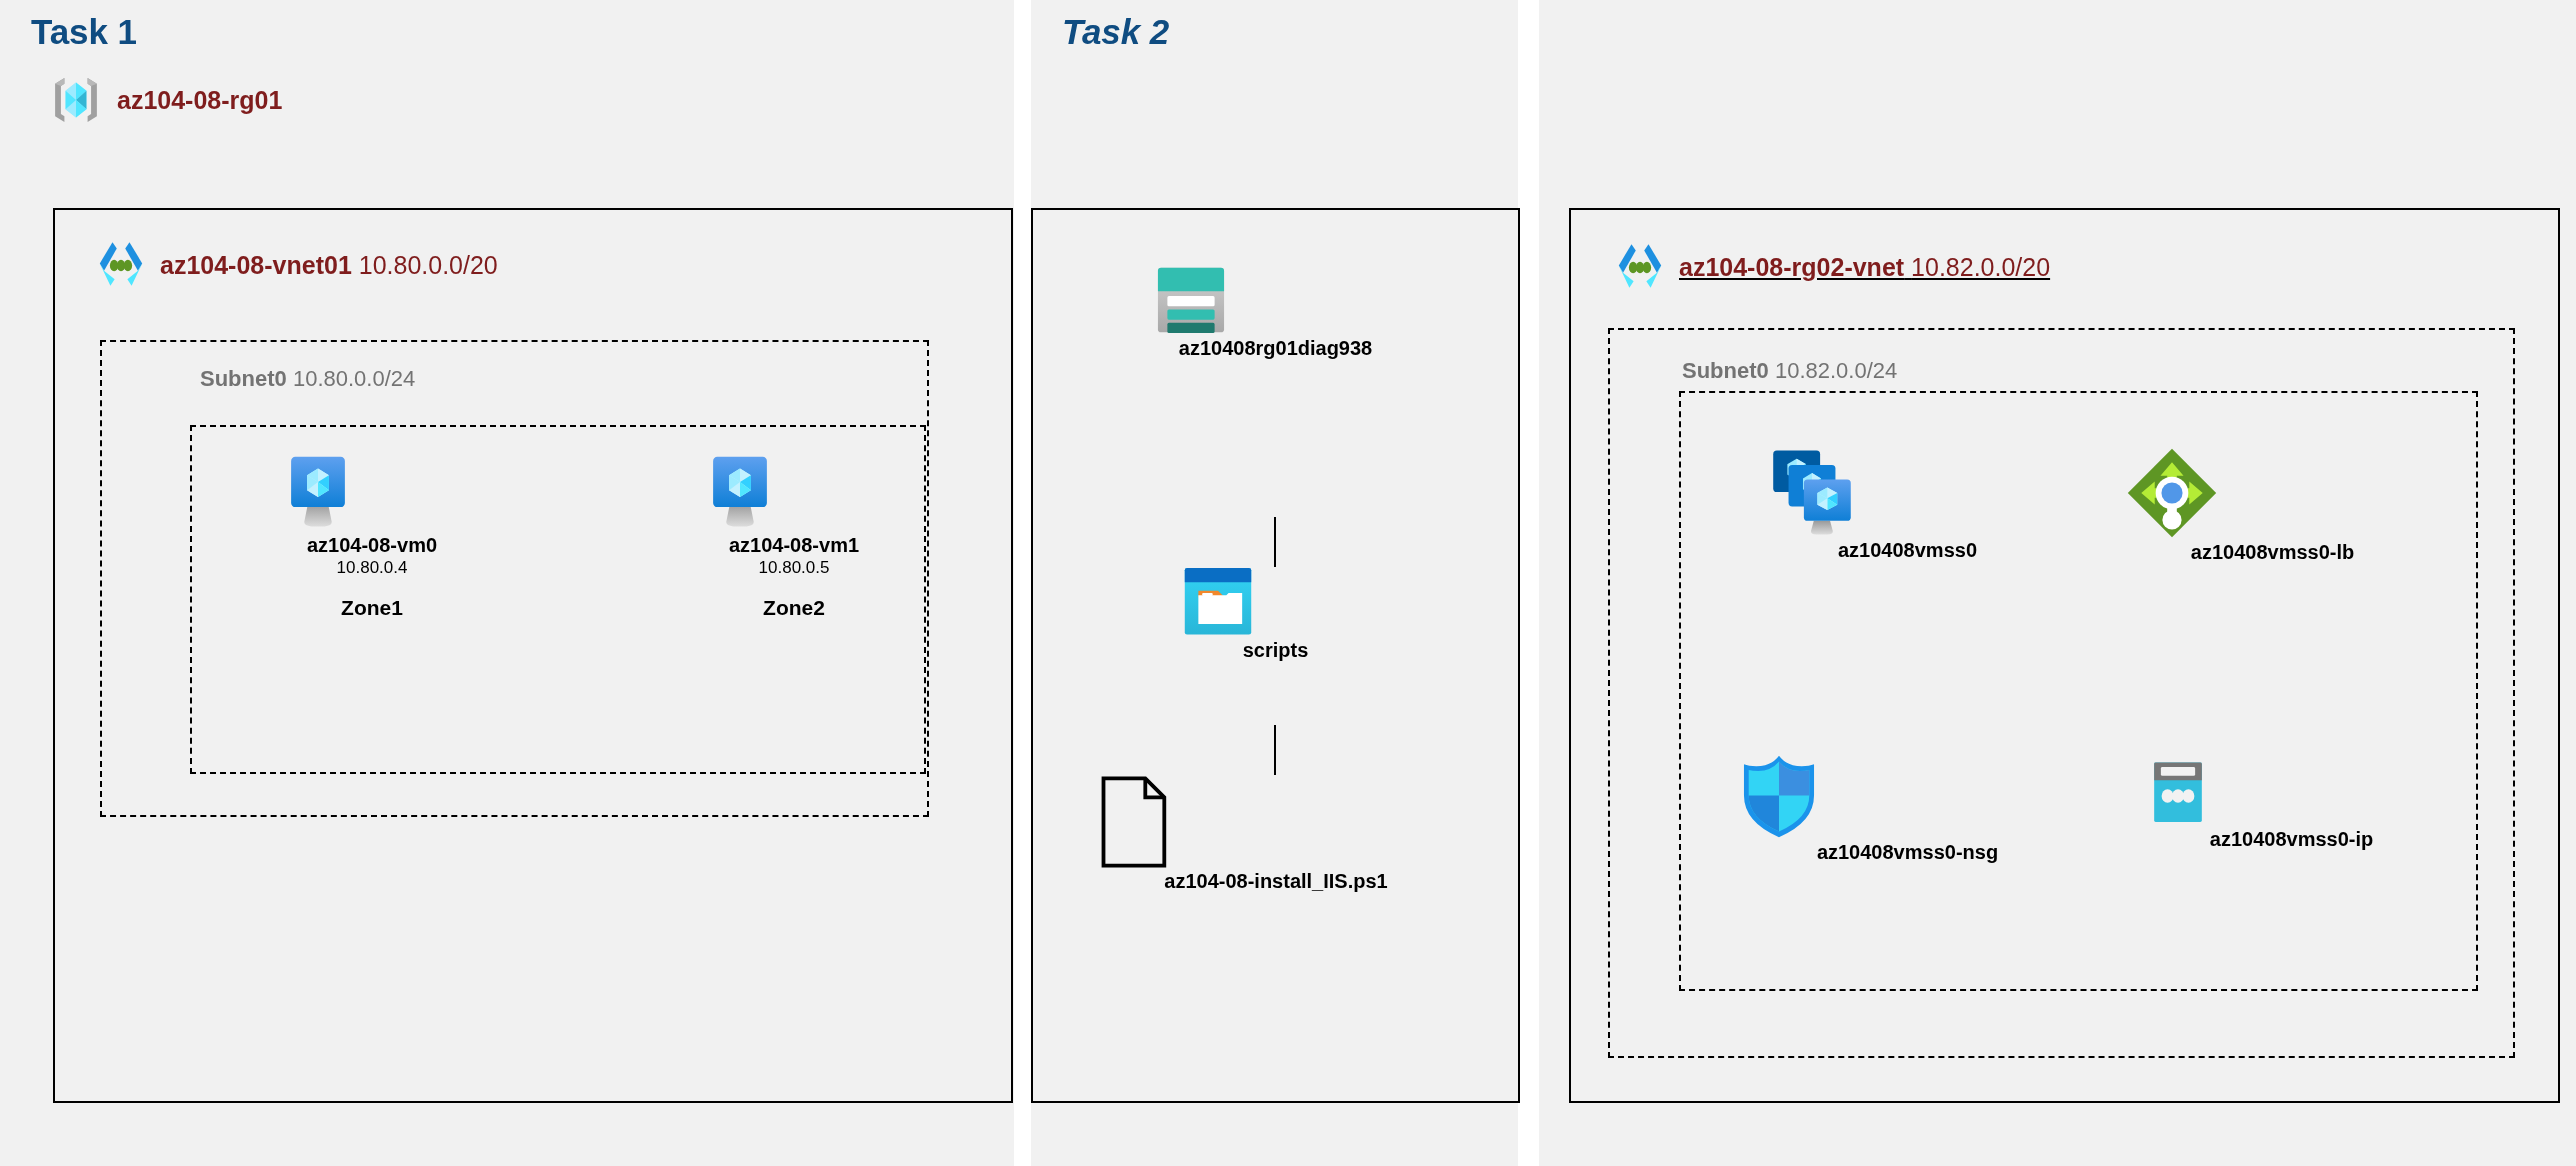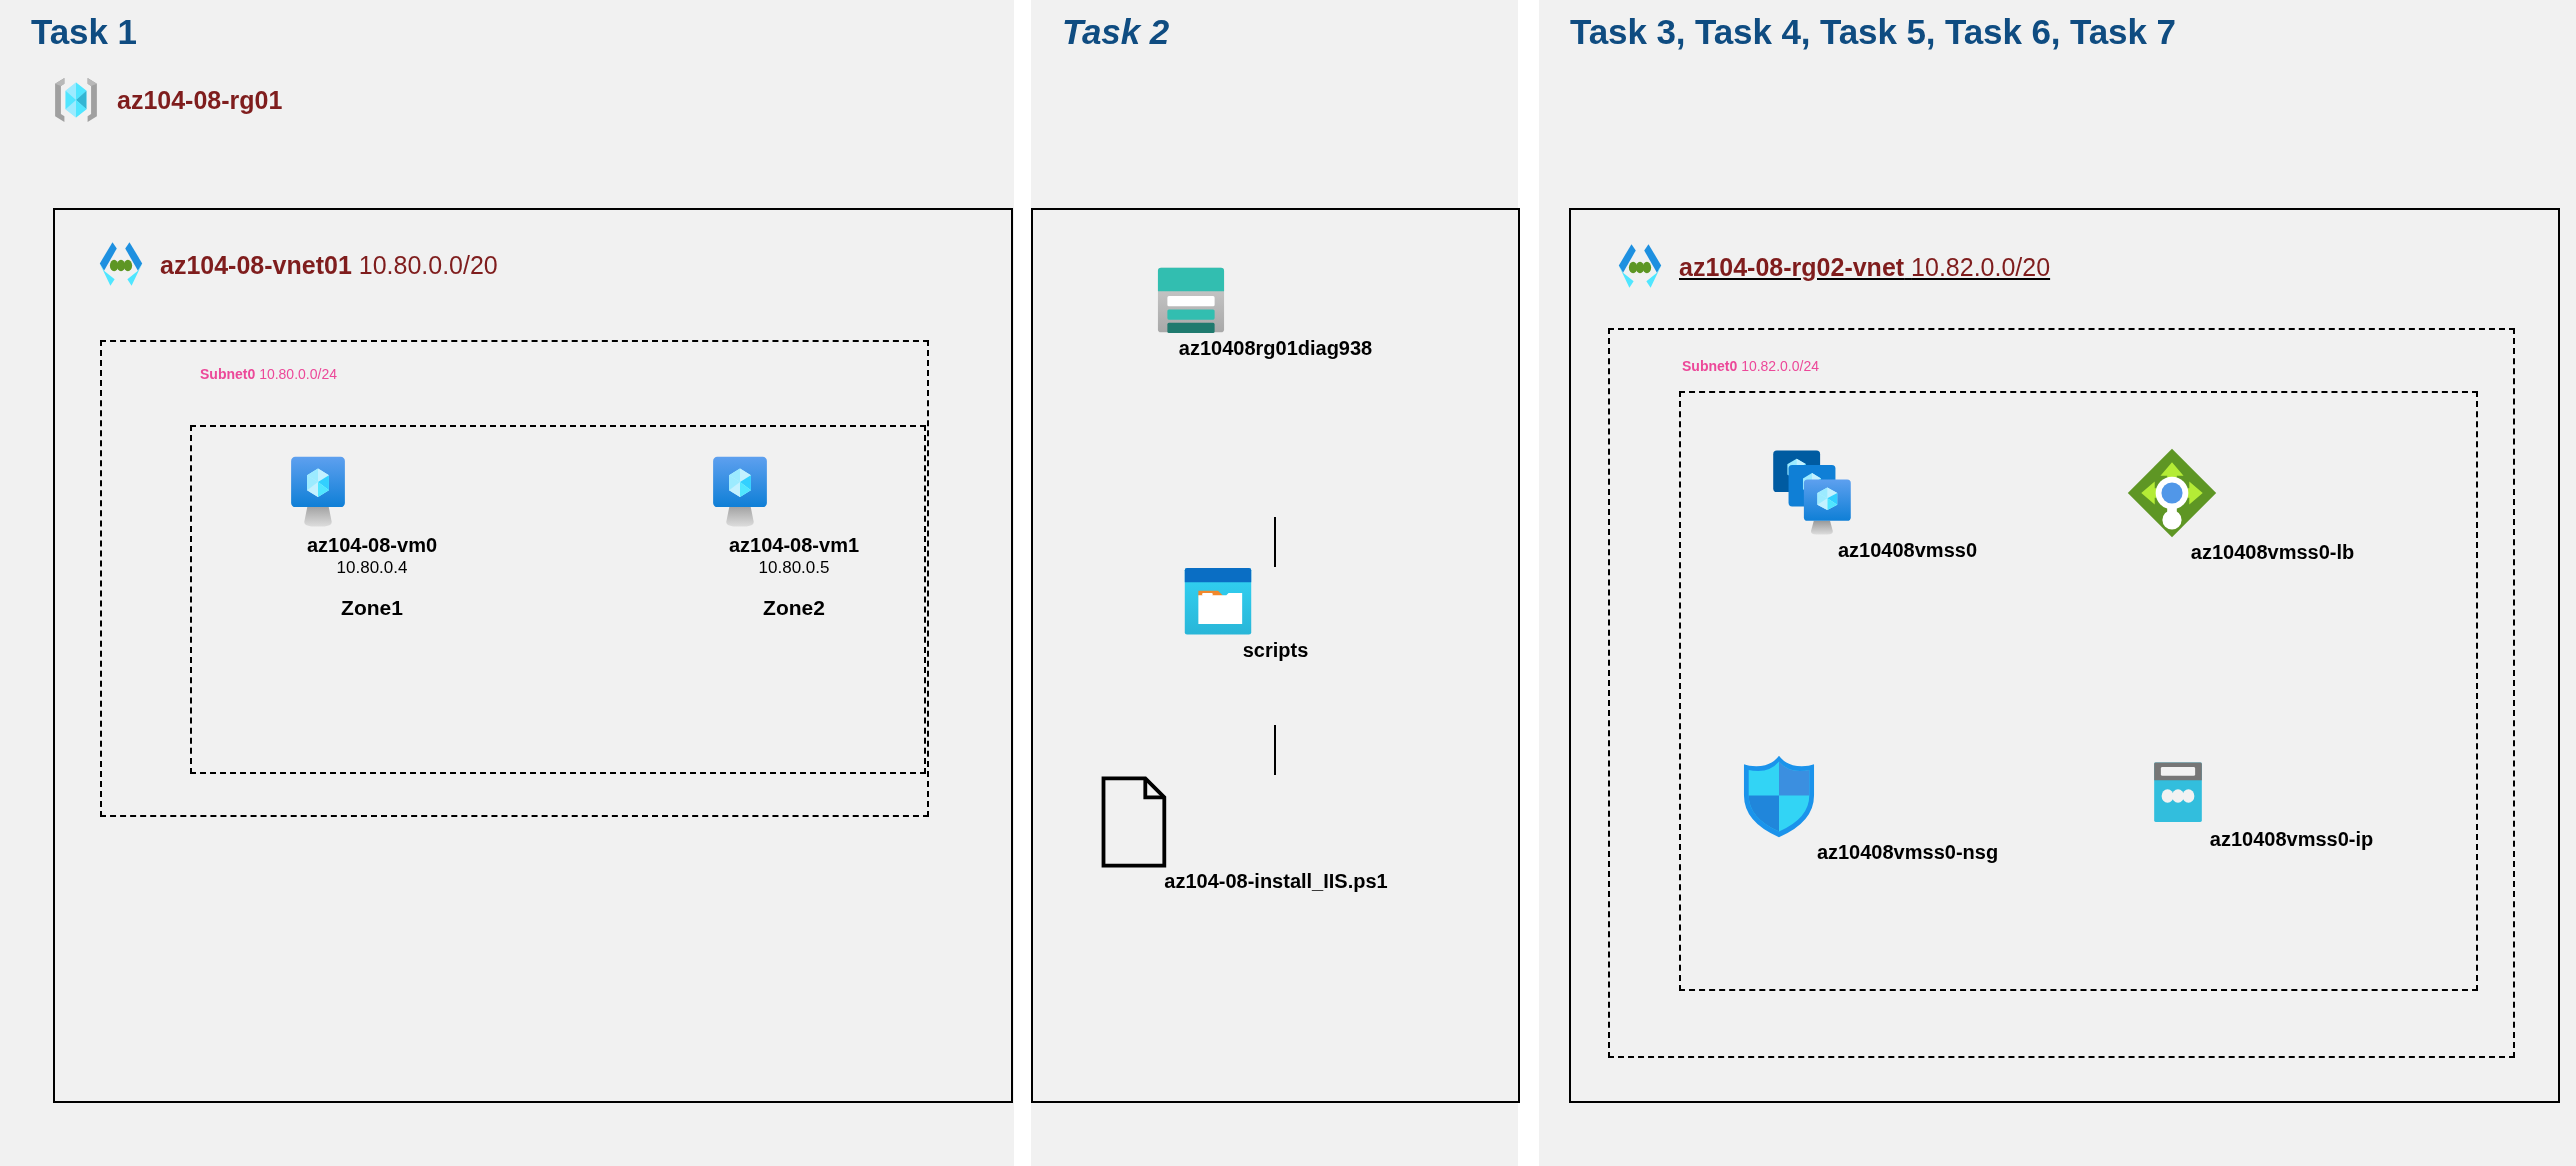--- a/index.html
+++ b/index.html
@@ -97,22 +97,22 @@
   .hrow .htext {
     font-size: 25px;
     color: #7f1d1d;
     margin-left: 12px;
   }
   .hrow .htext b { font-weight: bold; }
   .hrow .htext .cidr { font-weight: normal; }
 
   .section-label {
     position: absolute;
-    font-size: 14px;
-    color: #ec4899;
+    font-size: 22px;
+    color: #737373;
     white-space: nowrap;
   }
   .section-label b { font-weight: bold; }
   .section-label .cidr { font-weight: normal; }
 
   
   .connector {
     position: absolute;
     background: #000000;
     width: 2px;
@@ -124,21 +124,20 @@
 <body>
 
 <div id="canvas">
 
   <div class="panel" id="panel-task1"></div>
   <div class="panel" id="panel-task2"></div>
   <div class="panel" id="panel-task3"></div>
 
   <div class="task-header" id="hdr-task1">Task 1</div>
   <div class="task-header" id="hdr-task2">Task 2</div>
-  <div class="task-header" id="hdr-task3">Task 3, Task 4, Task 5, Task 6, Task 7</div>
 
   <div class="hrow" style="left:47px; top:71px;">
     <span>
       <svg width="58" height="58" viewBox="0 0 100 100">
         <path d="M30 12 L14 22 L14 78 L30 88 L30 78 L24 74 L24 26 L30 22 Z" fill="#A0A0A0"></path>
         <path d="M30 12 L14 22 L24 26 L30 22 Z" fill="#B8B8B8"></path>
         <path d="M70 12 L86 22 L86 78 L70 88 L70 78 L76 74 L76 26 L70 22 Z" fill="#A0A0A0"></path>
         <path d="M70 12 L86 22 L76 26 L70 22 Z" fill="#B8B8B8"></path>
         <path d="M50 20 L68 34 L68 66 L50 80 L32 66 L32 34 Z" fill="#9CEBFF"></path>
         <path d="M50 20 L68 34 L50 50 Z" fill="#50E6FF"></path>

